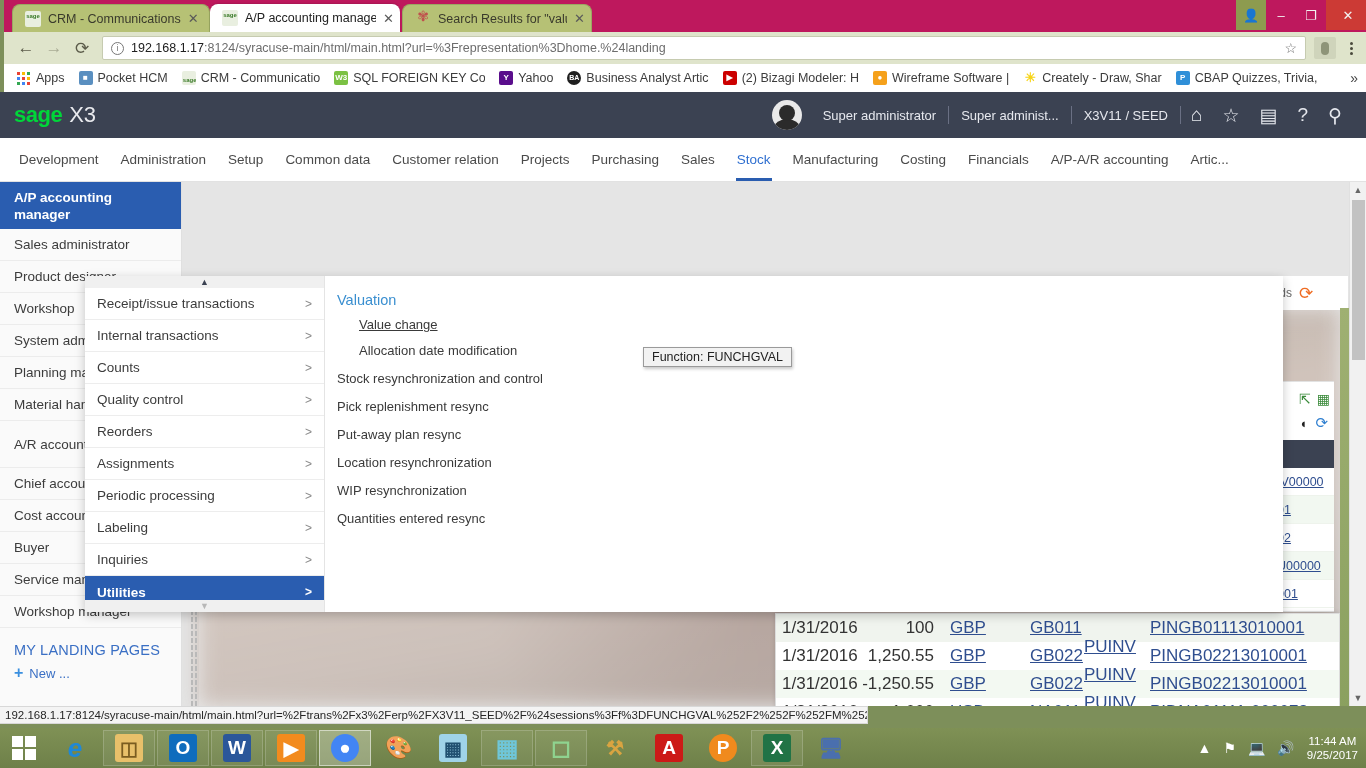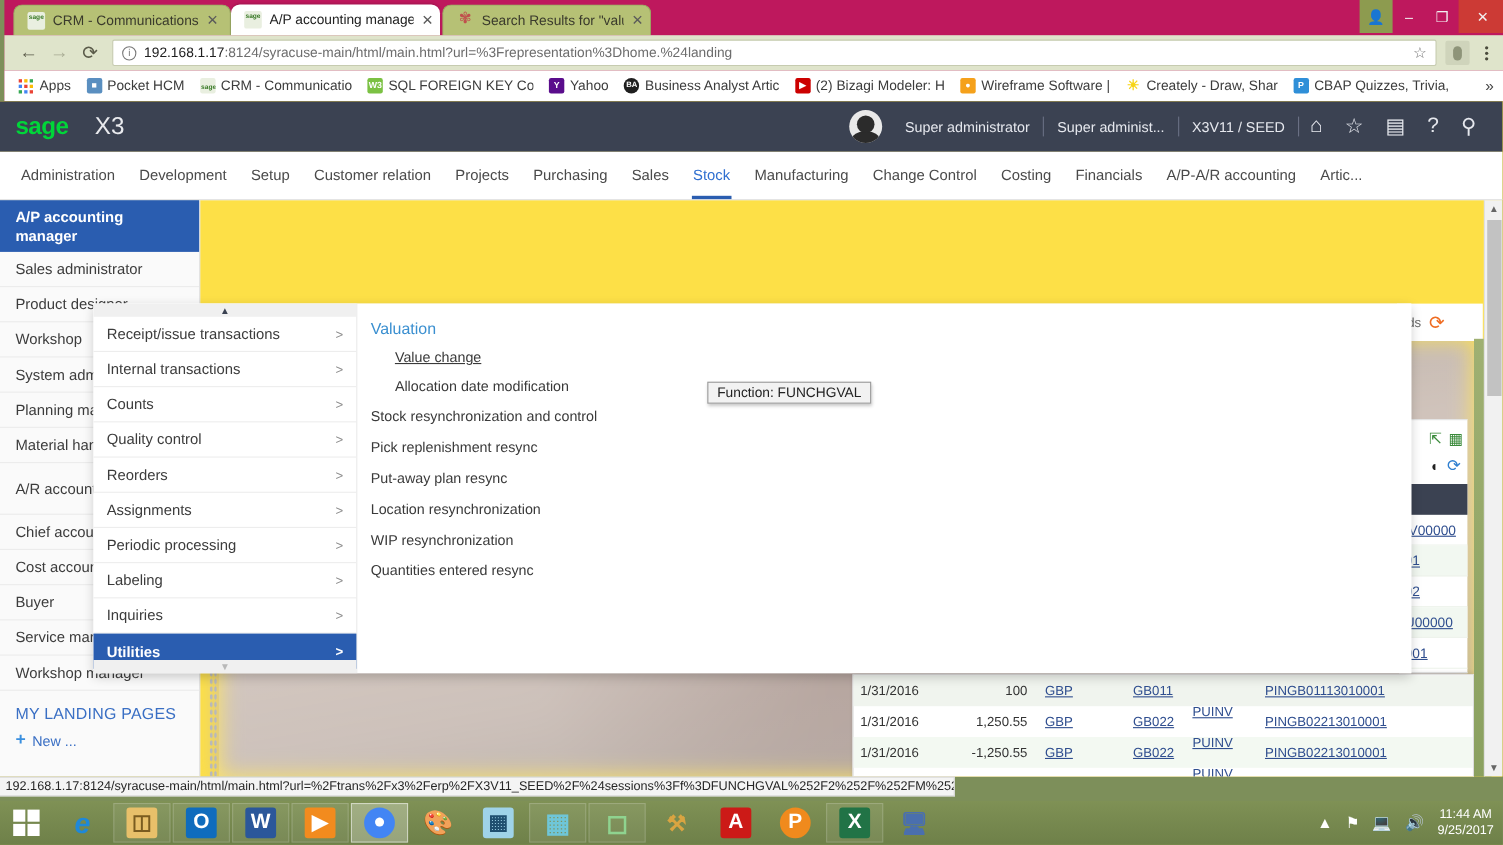--- a/index.html
+++ b/index.html
@@ -64,26 +64,26 @@
   .bm .bi { width:14px; height:14px; margin-right:5px; flex:0 0 14px; position:relative;
             border-radius:2px; display:inline-block; font-size:8px; color:#fff;
             text-align:center; line-height:14px; font-weight:bold; overflow:hidden; }
   .bm .btxt { max-width:132px; overflow:hidden; text-overflow:clip; }
   .apps-grid { display:grid; grid-template-columns:repeat(3,3px); grid-template-rows:repeat(3,3px);
                gap:2px; margin-right:6px; }
   .apps-grid i { width:3px; height:3px; display:block; }
   .chev-more { margin-left:auto; padding:0 6px; color:#444; font-size:14px; }
 
   
-  .app { position:absolute; left:0; top:92px; width:1366px; height:614px; background:#fde047; overflow:hidden; }
+  .app { position:absolute; left:0; top:92px; width:1366px; height:614px; background:#e5e5e5; overflow:hidden; }
 
   .sage-top { height:46px; background:#3b4252; display:flex; align-items:center; padding:0 14px; }
   .sage-logo { display:flex; align-items:baseline; }
   .sage-logo .s { color:#00d639; font-weight:bold; font-size:22px; letter-spacing:-0.5px; }
-  .sage-logo .x3 { color:#e9eaee; font-size:22px; margin-left:24px; font-weight:300; }
+  .sage-logo .x3 { color:#e9eaee; font-size:22px; margin-left:7px; font-weight:300; }
   .sage-right { margin-left:auto; display:flex; align-items:center; color:#e6e8ee; font-size:13px; }
   .avatar { width:30px; height:30px; border-radius:50%; background:#e9e9e9; margin-right:9px;
             position:relative; overflow:hidden; flex:0 0 30px; }
   .avatar::after { content:""; position:absolute; left:7px; top:5px; width:16px; height:16px;
                    border-radius:50%; background:#2b2b2b; }
   .avatar::before { content:""; position:absolute; left:2px; top:19px; width:26px; height:18px;
                     border-radius:50% 50% 0 0; background:#2b2b2b; }
   .sr-item { padding:0 12px; white-space:nowrap; }
   .sr-sep { width:1px; height:18px; background:#6a7084; }
   .sr-icon { padding:0 10px; font-size:19px; color:#e6e8ee; }
@@ -157,21 +157,21 @@
               gap:6px; padding-right:4px; padding-top:6px; }
   .rc-icons .ic { font-size:14px; }
   .rc-icons2 { height:26px; display:flex; align-items:center; justify-content:flex-end; gap:8px; padding-right:6px;}
   .rc-hdr { height:28px; background:#3b4252; margin:4px 0 0 0; }
   .rc-cell { height:28px; display:flex; align-items:center; font-size:12.5px; color:#2f4e8f;
              text-decoration:underline; padding-left:4px; border-bottom:1px solid #eef3ec; }
   .rc-cell.alt { background:#f2f8f1; }
 
   .dtable { position:absolute; left:775px; top:521px; width:565px; height:160px;
             background:#fff; border:1px solid #dcdcdc; box-shadow:0 -1px 4px rgba(0,0,0,.12); }
-  .drow { height:28px; display:flex; align-items:center; font-size:12px; color:#333;justify-content:center; }
+  .drow { height:28px; display:flex; align-items:center; font-size:17px; color:#333;justify-content:center; }
   .drow.alt { background:#f3f9f2; }
   .drow.hl { background:#f0f4ee; }
   .dc { padding:0 6px; }
   .dc.date { width:78px; text-align:left; }
   .dc.amt { width:86px; text-align:right; }
   .dc.cur { width:58px; padding-left:10px; }
   .dc.site { width:80px; padding-left:32px; }
   .dc.typ { width:66px;margin-top:38px; }
   .dc.doc { flex:1; }
   .lnk { color:#2f4e8f; text-decoration:underline; }
@@ -330,30 +330,30 @@
       <span class="sr-sep"></span>
       <span class="sr-icon">⌂</span>
       <span class="sr-icon">☆</span>
       <span class="sr-icon">▤</span>
       <span class="sr-icon">?</span>
       <span class="sr-icon">⚲</span>
     </div>
   </div>
 
   <div class="sage-nav">
+    <div class="navtab">Development</div>
     <div class="navtab">Administration</div>
-    <div class="navtab">Development</div>
     <div class="navtab">Setup</div>
+    <div class="navtab">Common data</div>
     <div class="navtab">Customer relation</div>
     <div class="navtab">Projects</div>
     <div class="navtab">Purchasing</div>
     <div class="navtab">Sales</div>
     <div class="navtab active">Stock</div>
     <div class="navtab">Manufacturing</div>
-    <div class="navtab">Change Control</div>
     <div class="navtab">Costing</div>
     <div class="navtab">Financials</div>
     <div class="navtab">A/P-A/R accounting</div>
     <div class="navtab">Artic...</div>
   </div>
 
   <div class="workspace">
     <div class="bgphoto"></div>
     <div class="bgveil"></div>
   </div>

